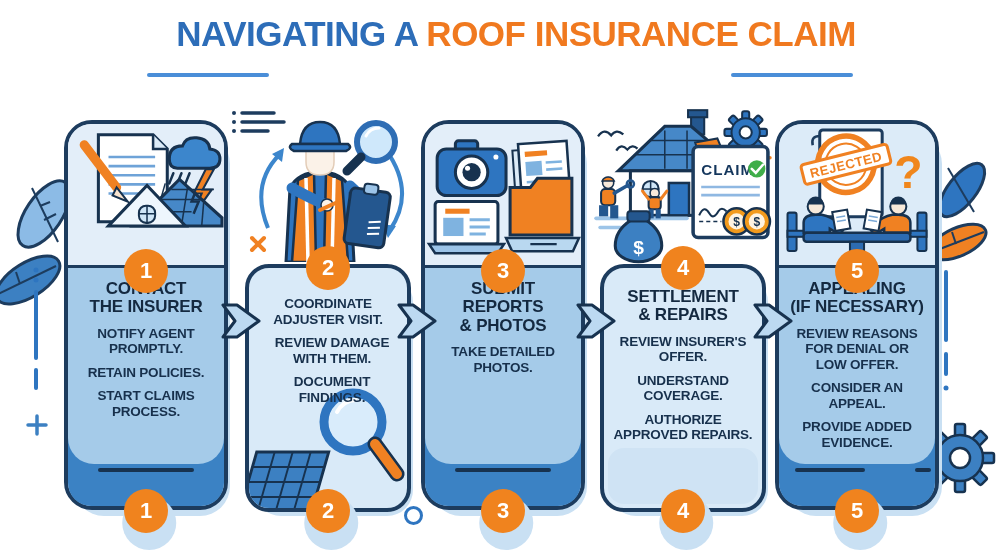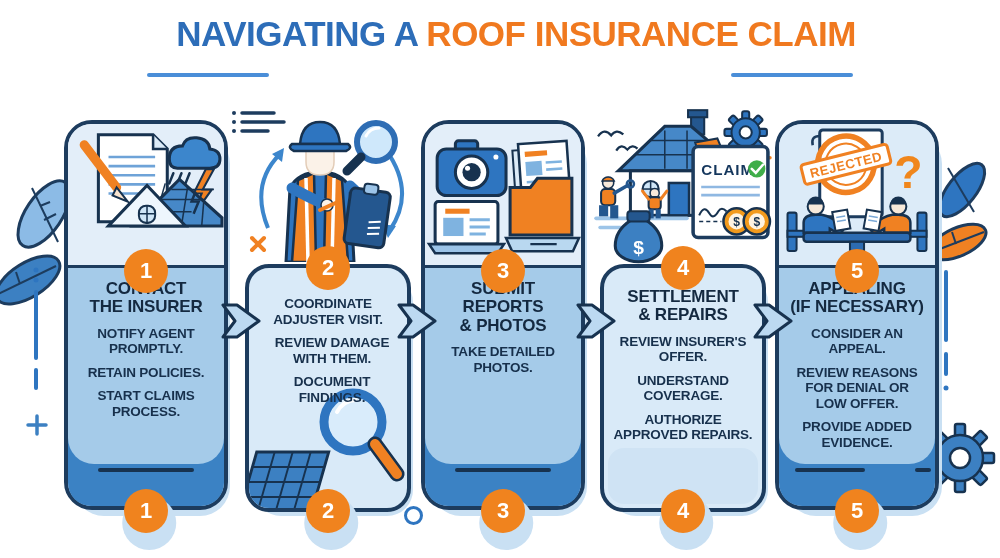--- a/index.html
+++ b/index.html
@@ -468,24 +468,24 @@
         </g>
       </svg>
     </div>
     <div class="band-bot"></div>
     <div class="band-mid"></div>
     <div class="band-line" style="width:70px;transform:translateX(-62px);"></div>
     <div class="band-dash"></div>
     <div class="content">
       <div class="step-title">APPEALING
 (IF NECESSARY)</div>
-      <div class="step-item">CONSIDER AN APPEAL.</div>
       <div class="step-item">REVIEW REASONS
 FOR DENIAL OR
 LOW OFFER.</div>
+      <div class="step-item">CONSIDER AN APPEAL.</div>
       <div class="step-item">PROVIDE ADDED
 EVIDENCE.</div>
     </div>
     <div class="num-shadow"></div>
     <div class="num num-top">5</div>
     <div class="num num-bot">5</div>
   </div>
 
   <svg class="arrow" style="left:221px;" viewBox="0 0 40 44">
     <path d="M1 6 L15 6 L37 22 L15 38 L1 38 L13 22 Z" fill="#bcd9f1" stroke="#17324f" stroke-width="3" stroke-linejoin="round"></path>

